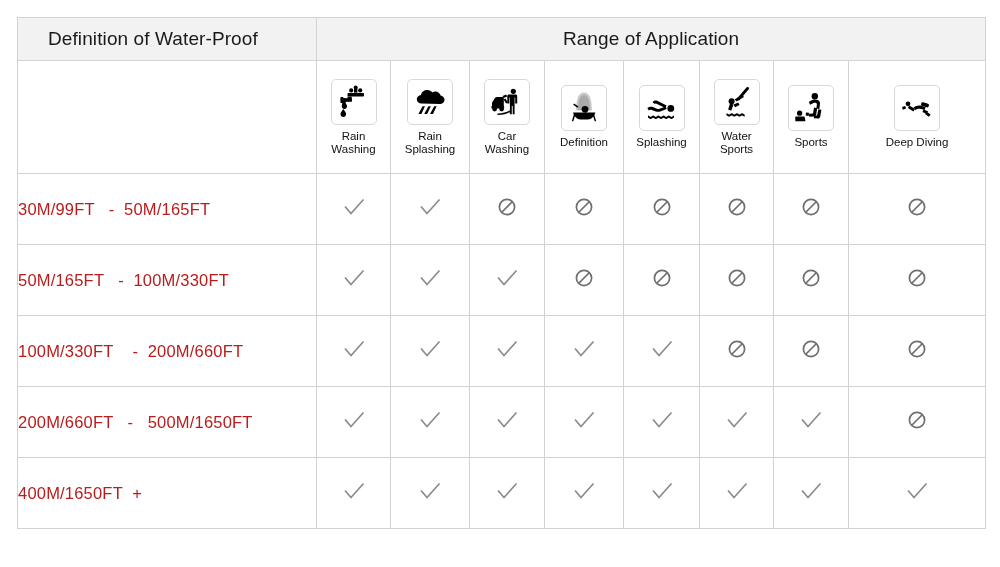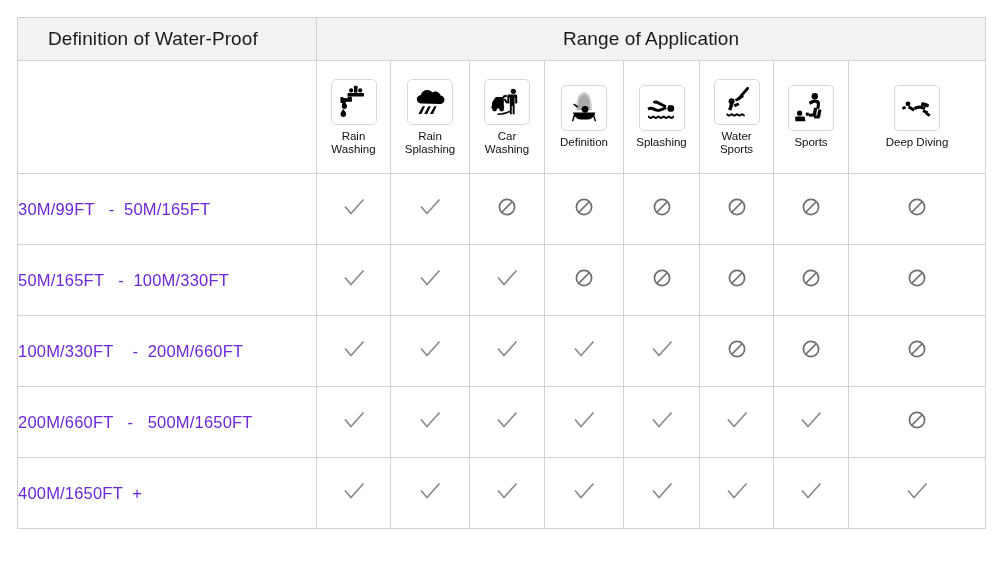--- a/index.html
+++ b/index.html
@@ -59,21 +59,21 @@
     line-height:12.5px;
     color:#111;
     text-align:center;
     white-space:pre-line;
   }
 
   
   .range-cell{
     height:70px;
     font-size:16.5px;
-    color:#6d28d9;
+    color:#b91c1c;
     padding-left:10px;
     white-space:pre;
     letter-spacing:.2px;
   }
   .mark-cell{
     height:70px;
     text-align:center;
   }
   .mark{
     display:inline-block;

